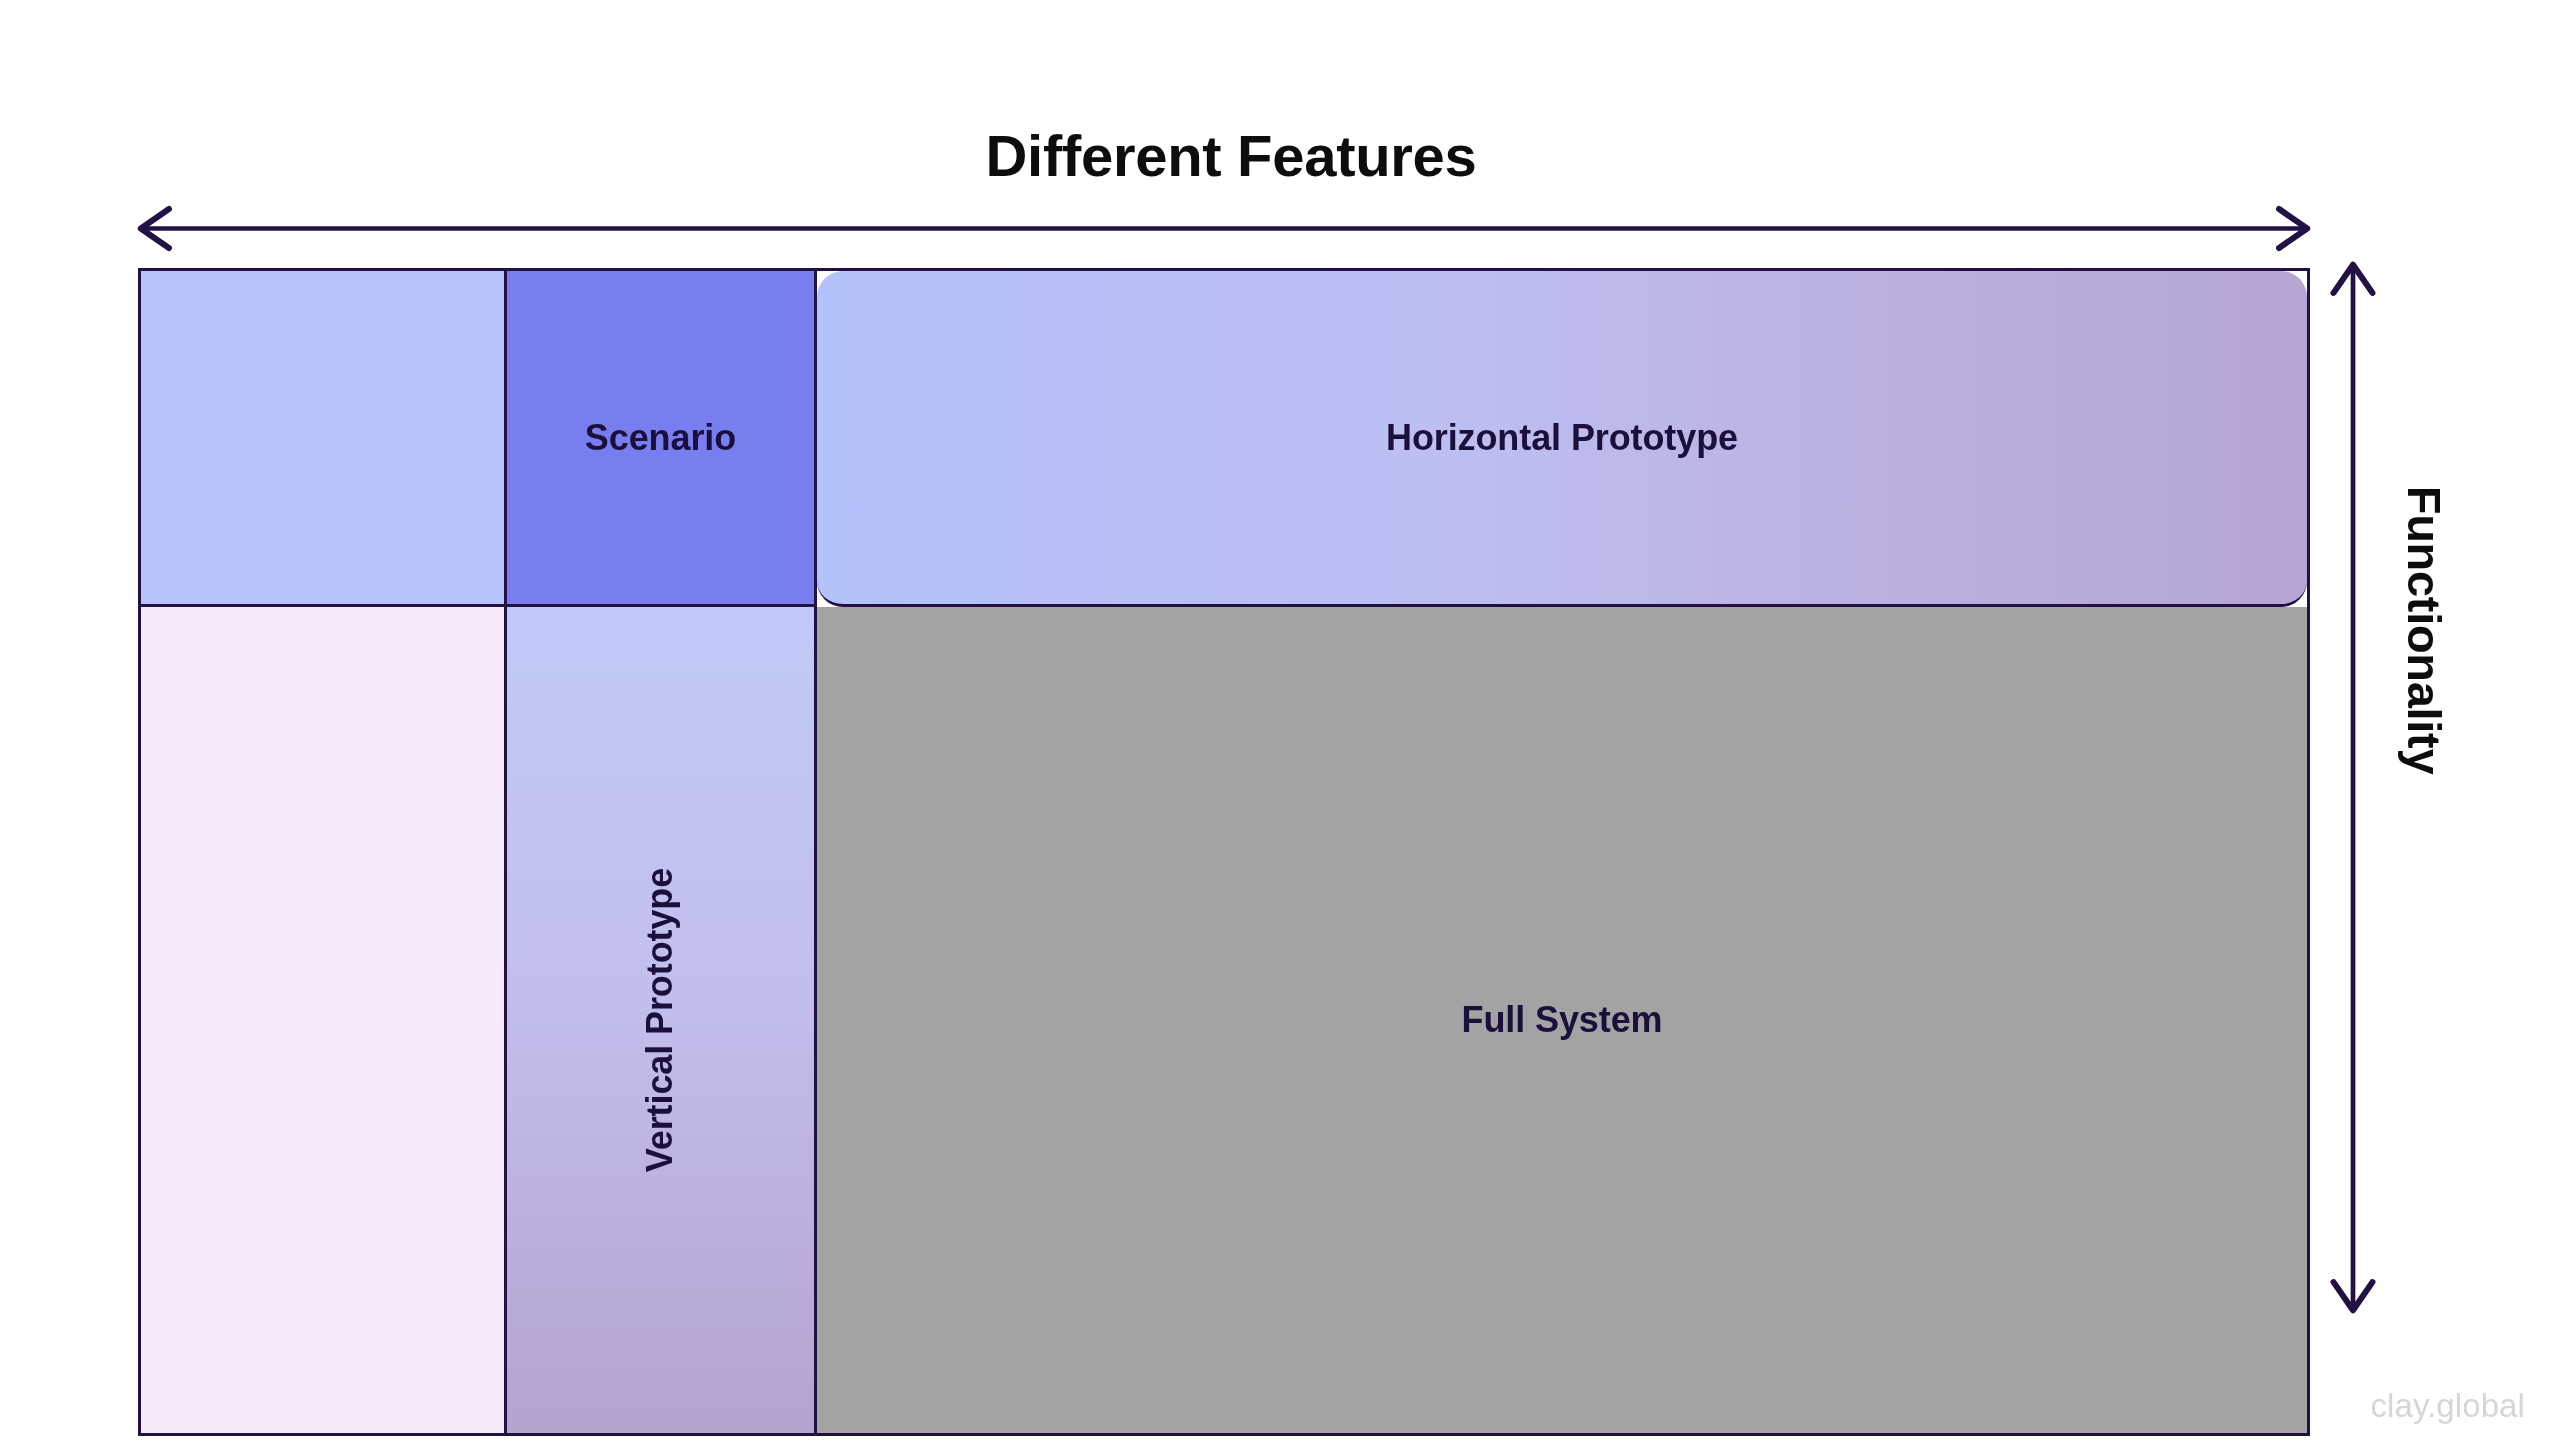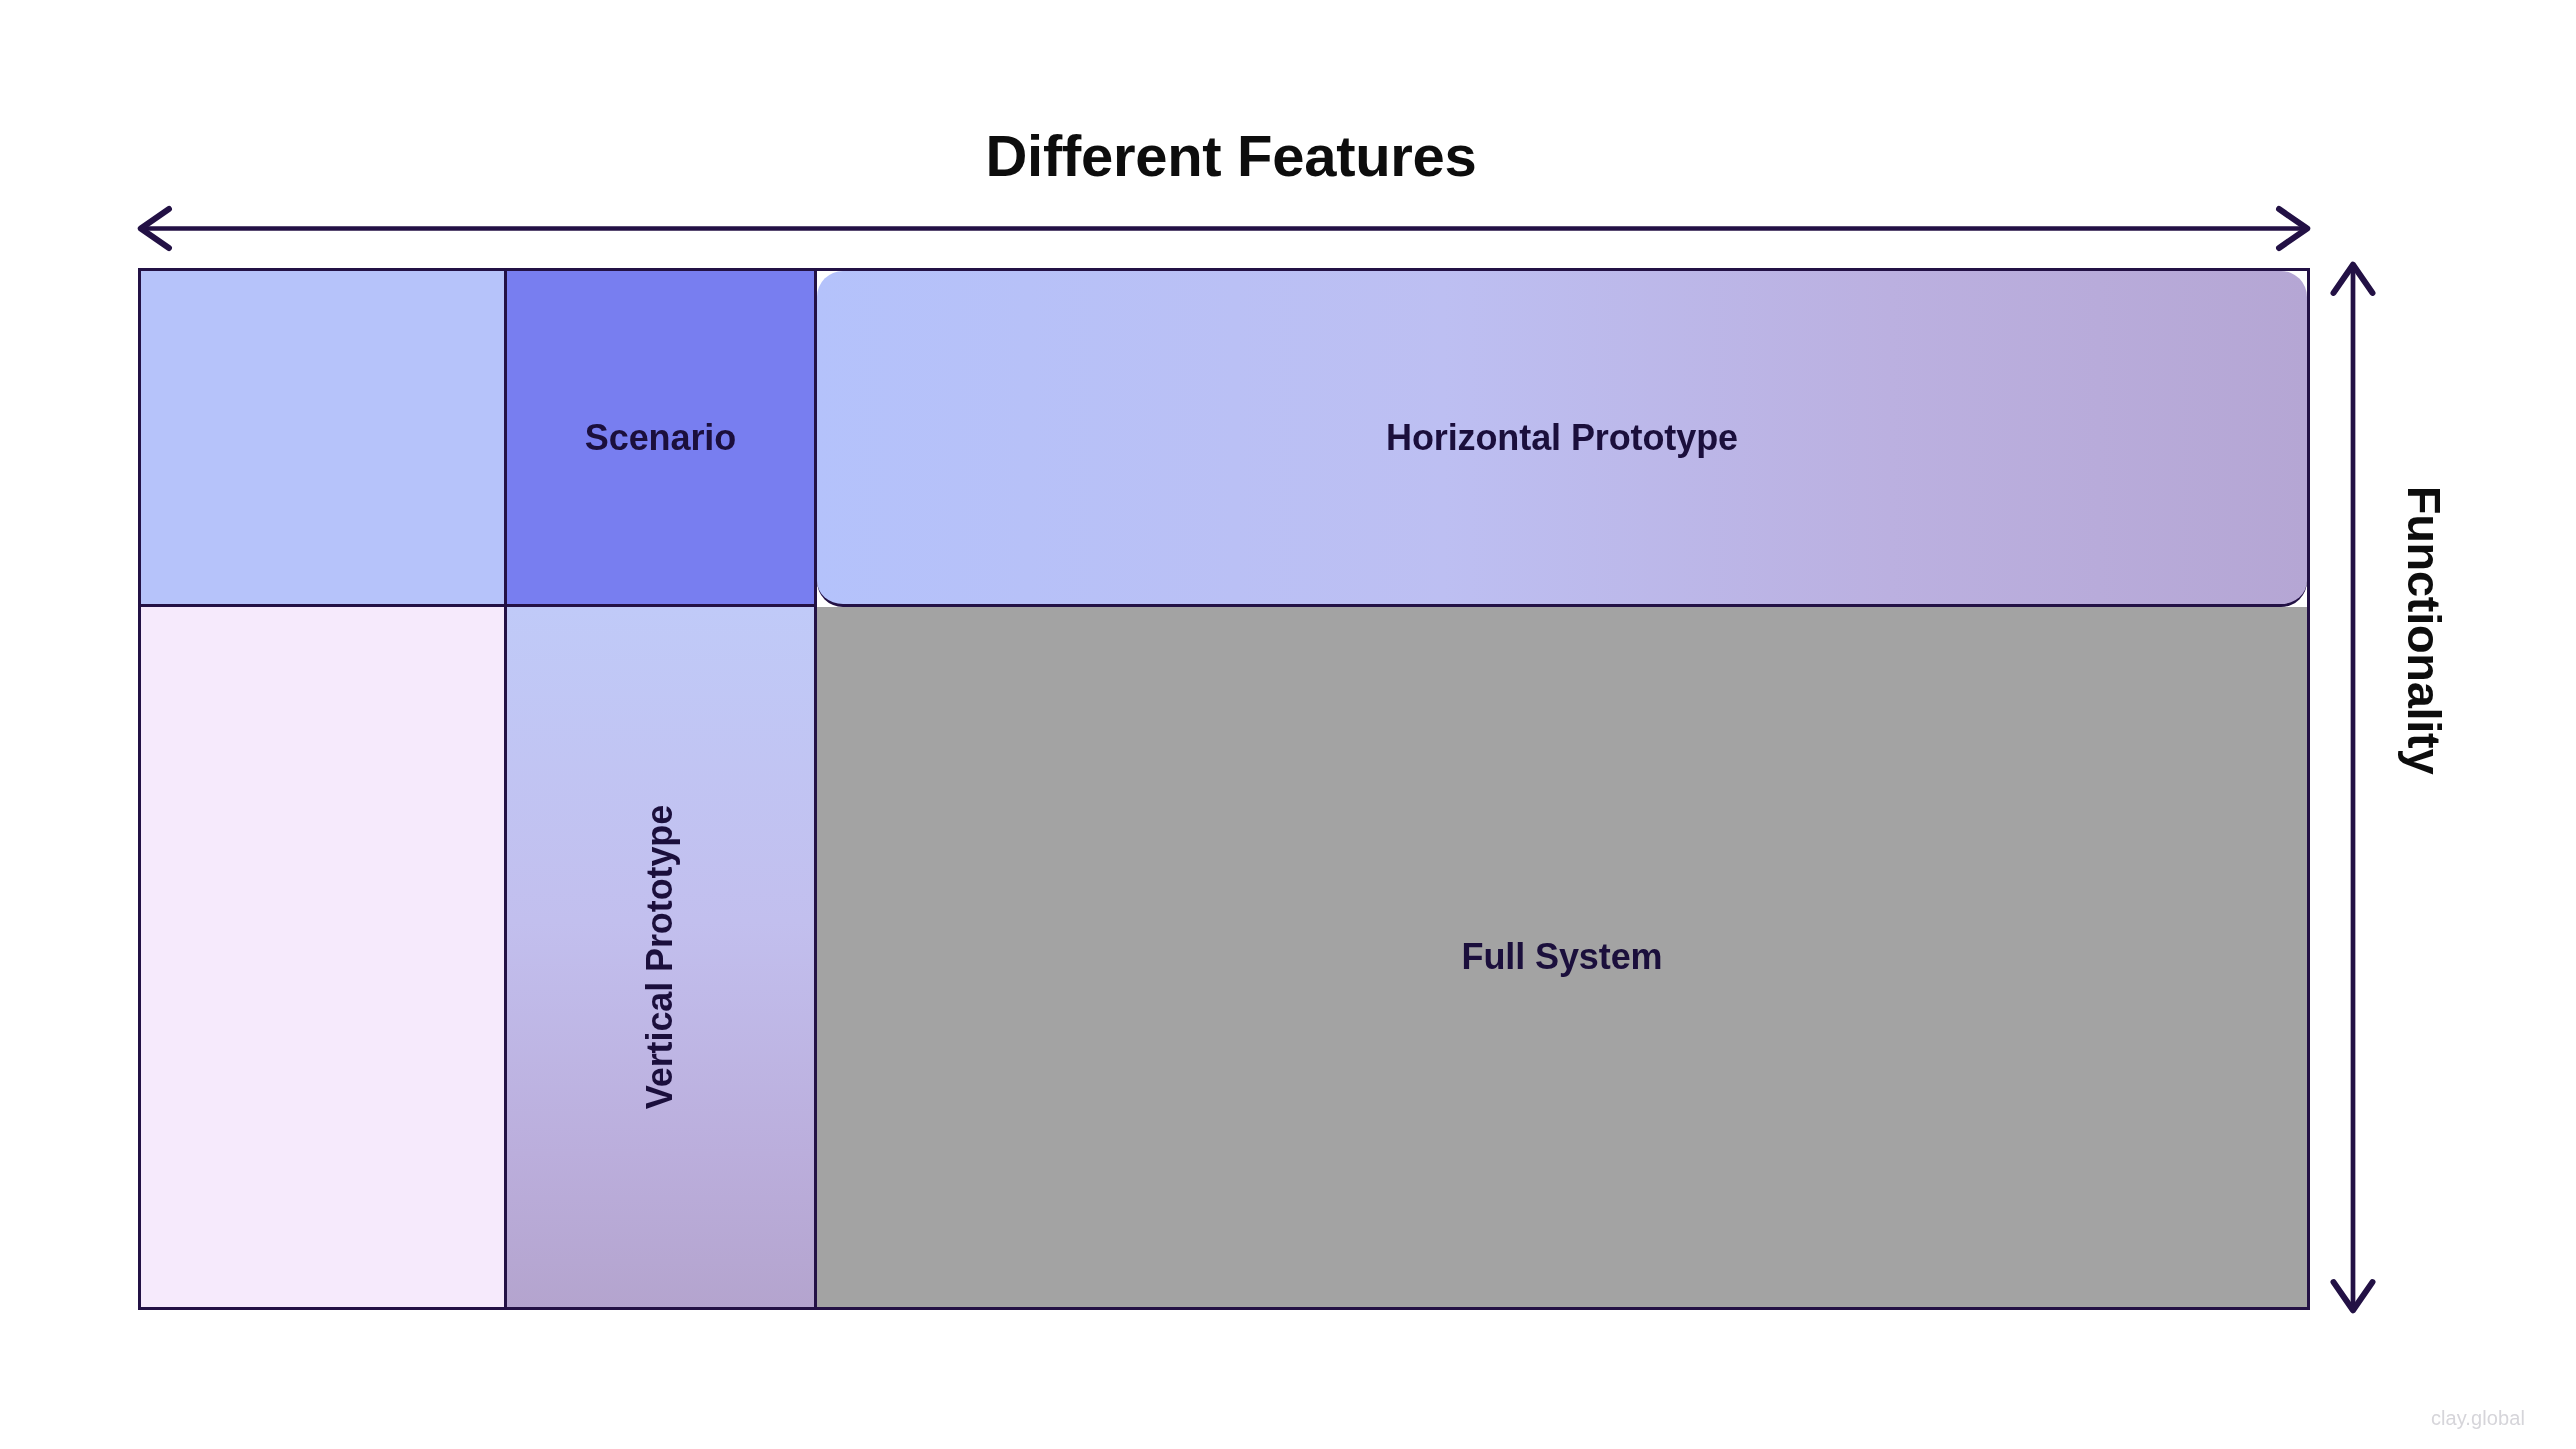--- a/index.html
+++ b/index.html
@@ -51,21 +51,21 @@
     width: 62px;
     height: 1059px;
   }
 
   
   .matrix {
     position: absolute;
     left: 138px;
     top: 268px;
     width: 2172px;
-    height: 1042px;
+    height: 1168px;
     border: 3.4px solid #231145;
     box-sizing: border-box;
     display: grid;
     grid-template-columns: 366px 310px 1fr;
     grid-template-rows: 336px 1fr;
   }
   .cell {
     position: relative;
     box-sizing: border-box;
     display: flex;
@@ -116,22 +116,22 @@
     color: #0d0d0d;
     letter-spacing: -0.3px;
     white-space: nowrap;
     line-height: 1;
   }
 
   
   .watermark {
     position: absolute;
     right: 51px;
-    bottom: 21px;
-    font-size: 20px;
+    bottom: 27px;
+    font-size: 33px;
     font-weight: 400;
     color: #d6d5da;
     letter-spacing: 0.1px;
     line-height: 1;
     white-space: nowrap;
     text-align: right;
   }
 </style>
 </head>
 <body>

